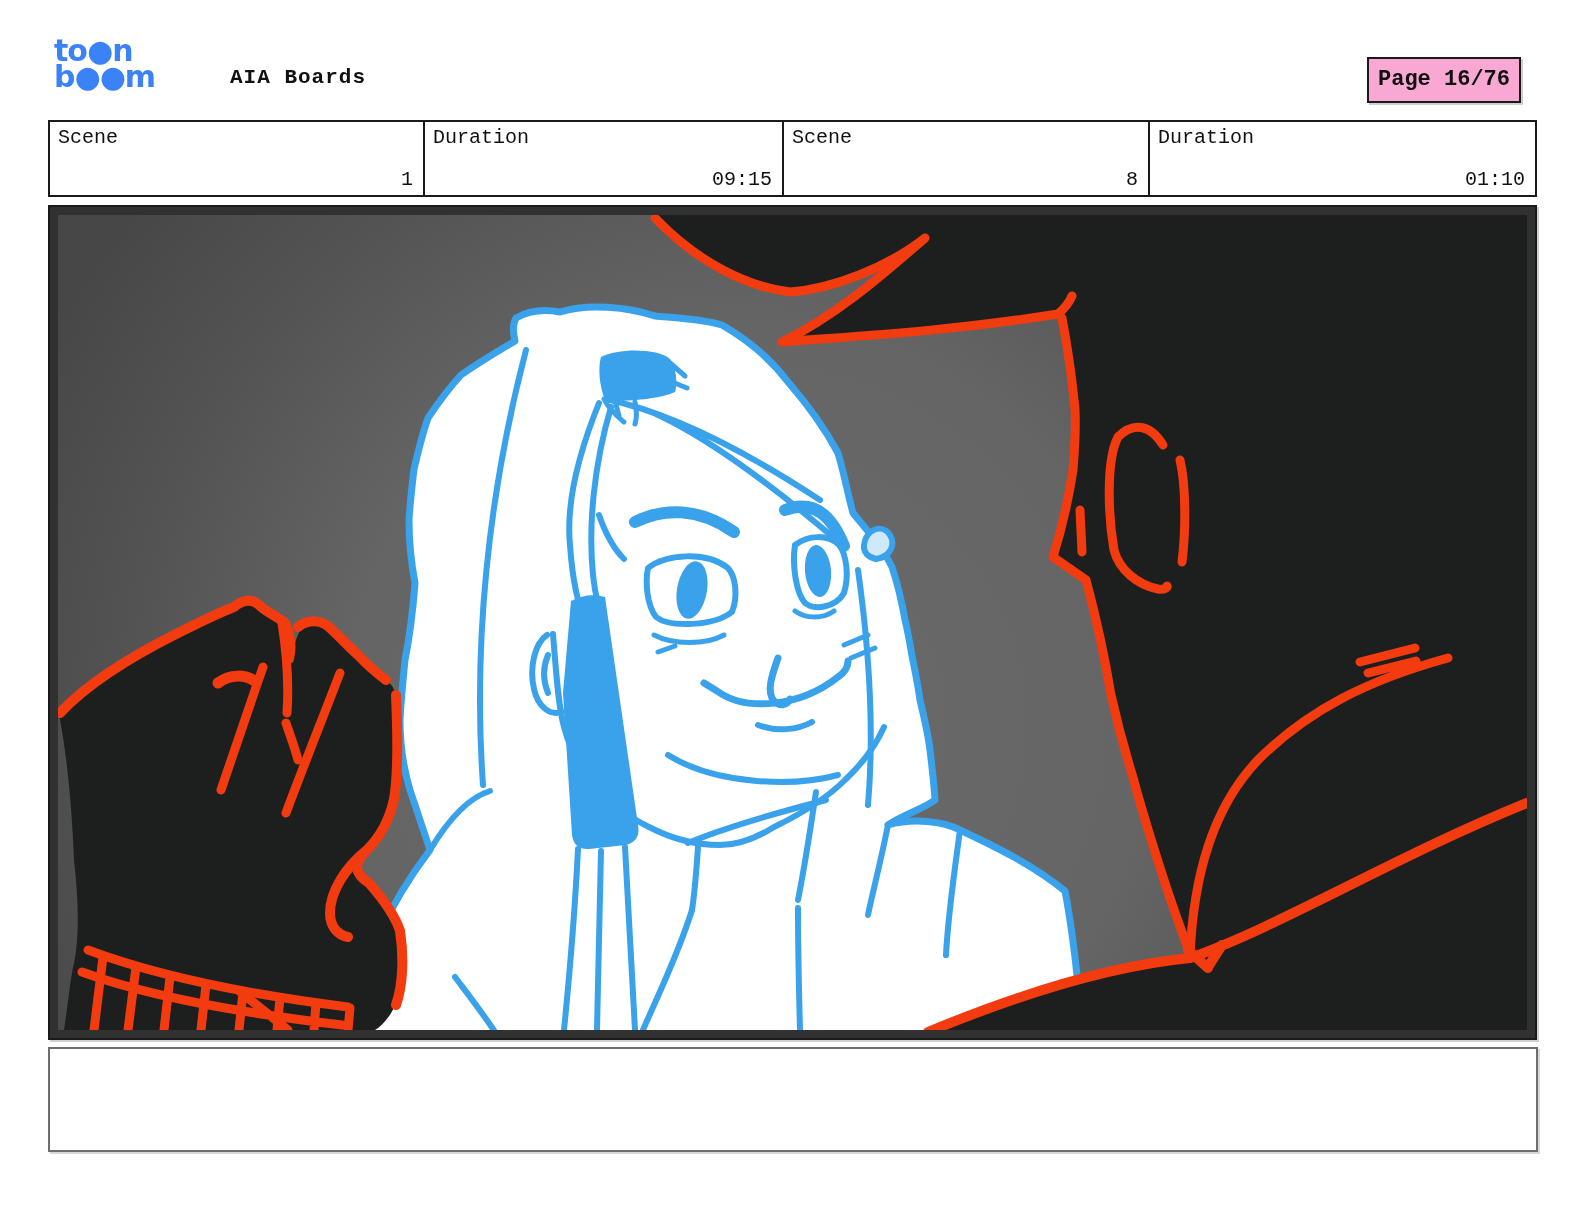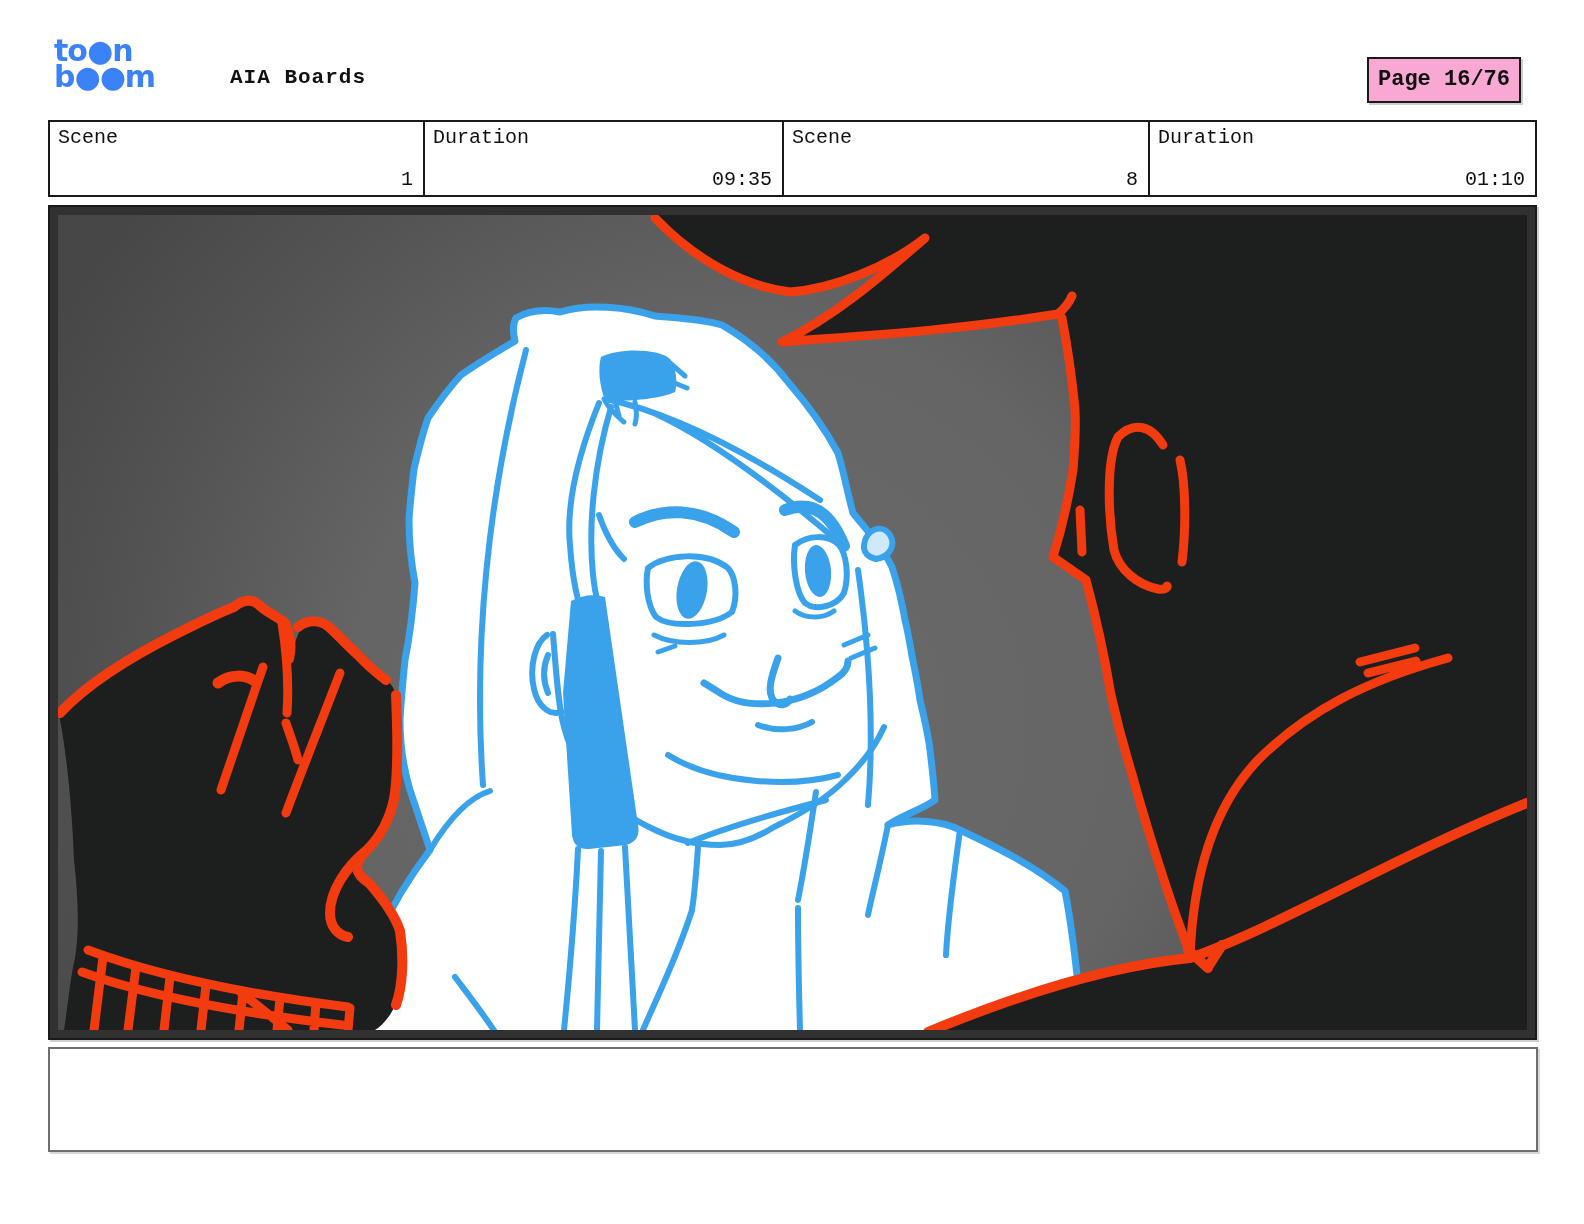--- a/index.html
+++ b/index.html
@@ -62,21 +62,21 @@
   <div id="page-box">Page 16/76</div>
 </div>
 
 <div id="info-row">
   <div class="cell c0">
     <span class="cell-label">Scene</span>
     <span class="cell-value">1</span>
   </div>
   <div class="cell c1">
     <span class="cell-label">Duration</span>
-    <span class="cell-value">09:35</span>
+    <span class="cell-value">09:15</span>
   </div>
   <div class="cell c2">
     <span class="cell-label">Scene</span>
     <span class="cell-value">8</span>
   </div>
   <div class="cell c3">
     <span class="cell-label">Duration</span>
     <span class="cell-value">01:10</span>
   </div>
 </div>

